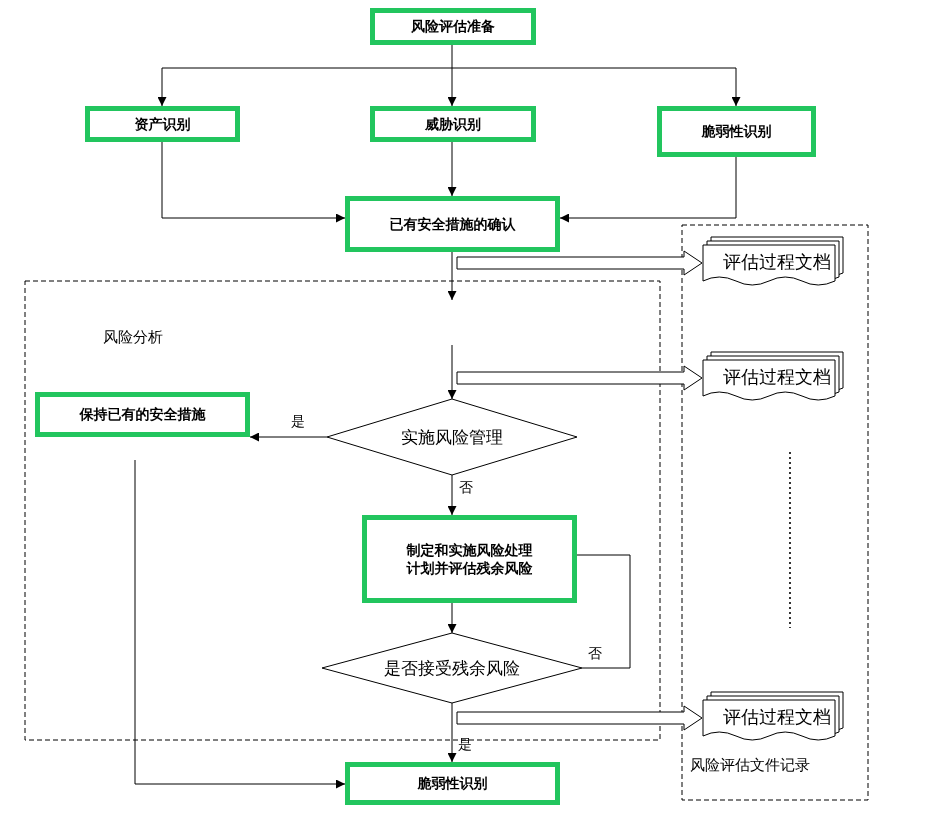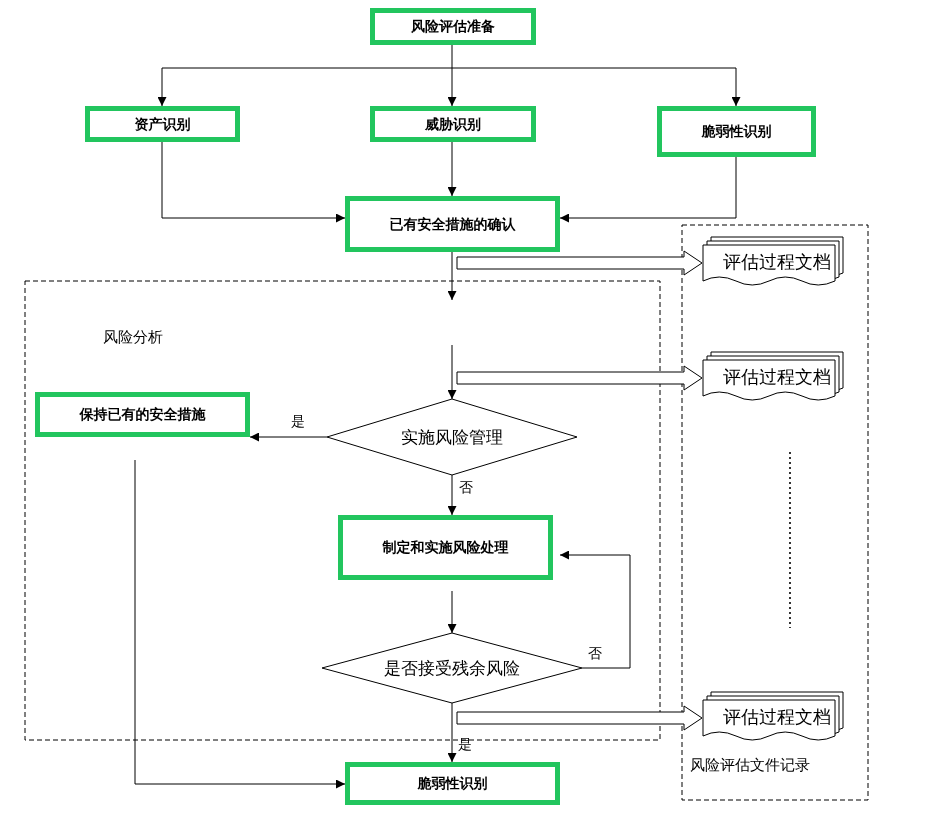--- a/index.html
+++ b/index.html
@@ -79,23 +79,24 @@
 
   <div class="box" style="left:370px;top:106px;width:166px;height:36px">威胁识别</div>
 
   <div class="box" style="left:657px;top:106px;width:159px;height:51px">脆弱性识别</div>
 
   <div class="box" style="left:345px;top:196px;width:215px;height:56px">已有安全措施的确认</div>
 
 
   <div class="box" style="left:35px;top:392px;width:215px;height:45px">保持已有的安全措施</div>
 
-  <div class="box" style="left:338px;top:515px;width:215px;height:65px">
+  <div class="box" style="left:362px;top:515px;width:215px;height:88px">
     <div>
       <div>制定和实施风险处理</div>
+      <div>计划并评估残余风险</div>
     </div>
   </div>
 
   <div class="box" style="left:345px;top:762px;width:215px;height:43px">脆弱性识别</div>
 
   <div class="dtext" style="left:327px;top:399px;width:250px;height:76px">实施风险管理</div>
   <div class="dtext" style="left:322px;top:633px;width:260px;height:70px">是否接受残余风险</div>
 
   <div class="lbl" style="left:291px;top:413px">是</div>
   <div class="lbl" style="left:459px;top:479px">否</div>

